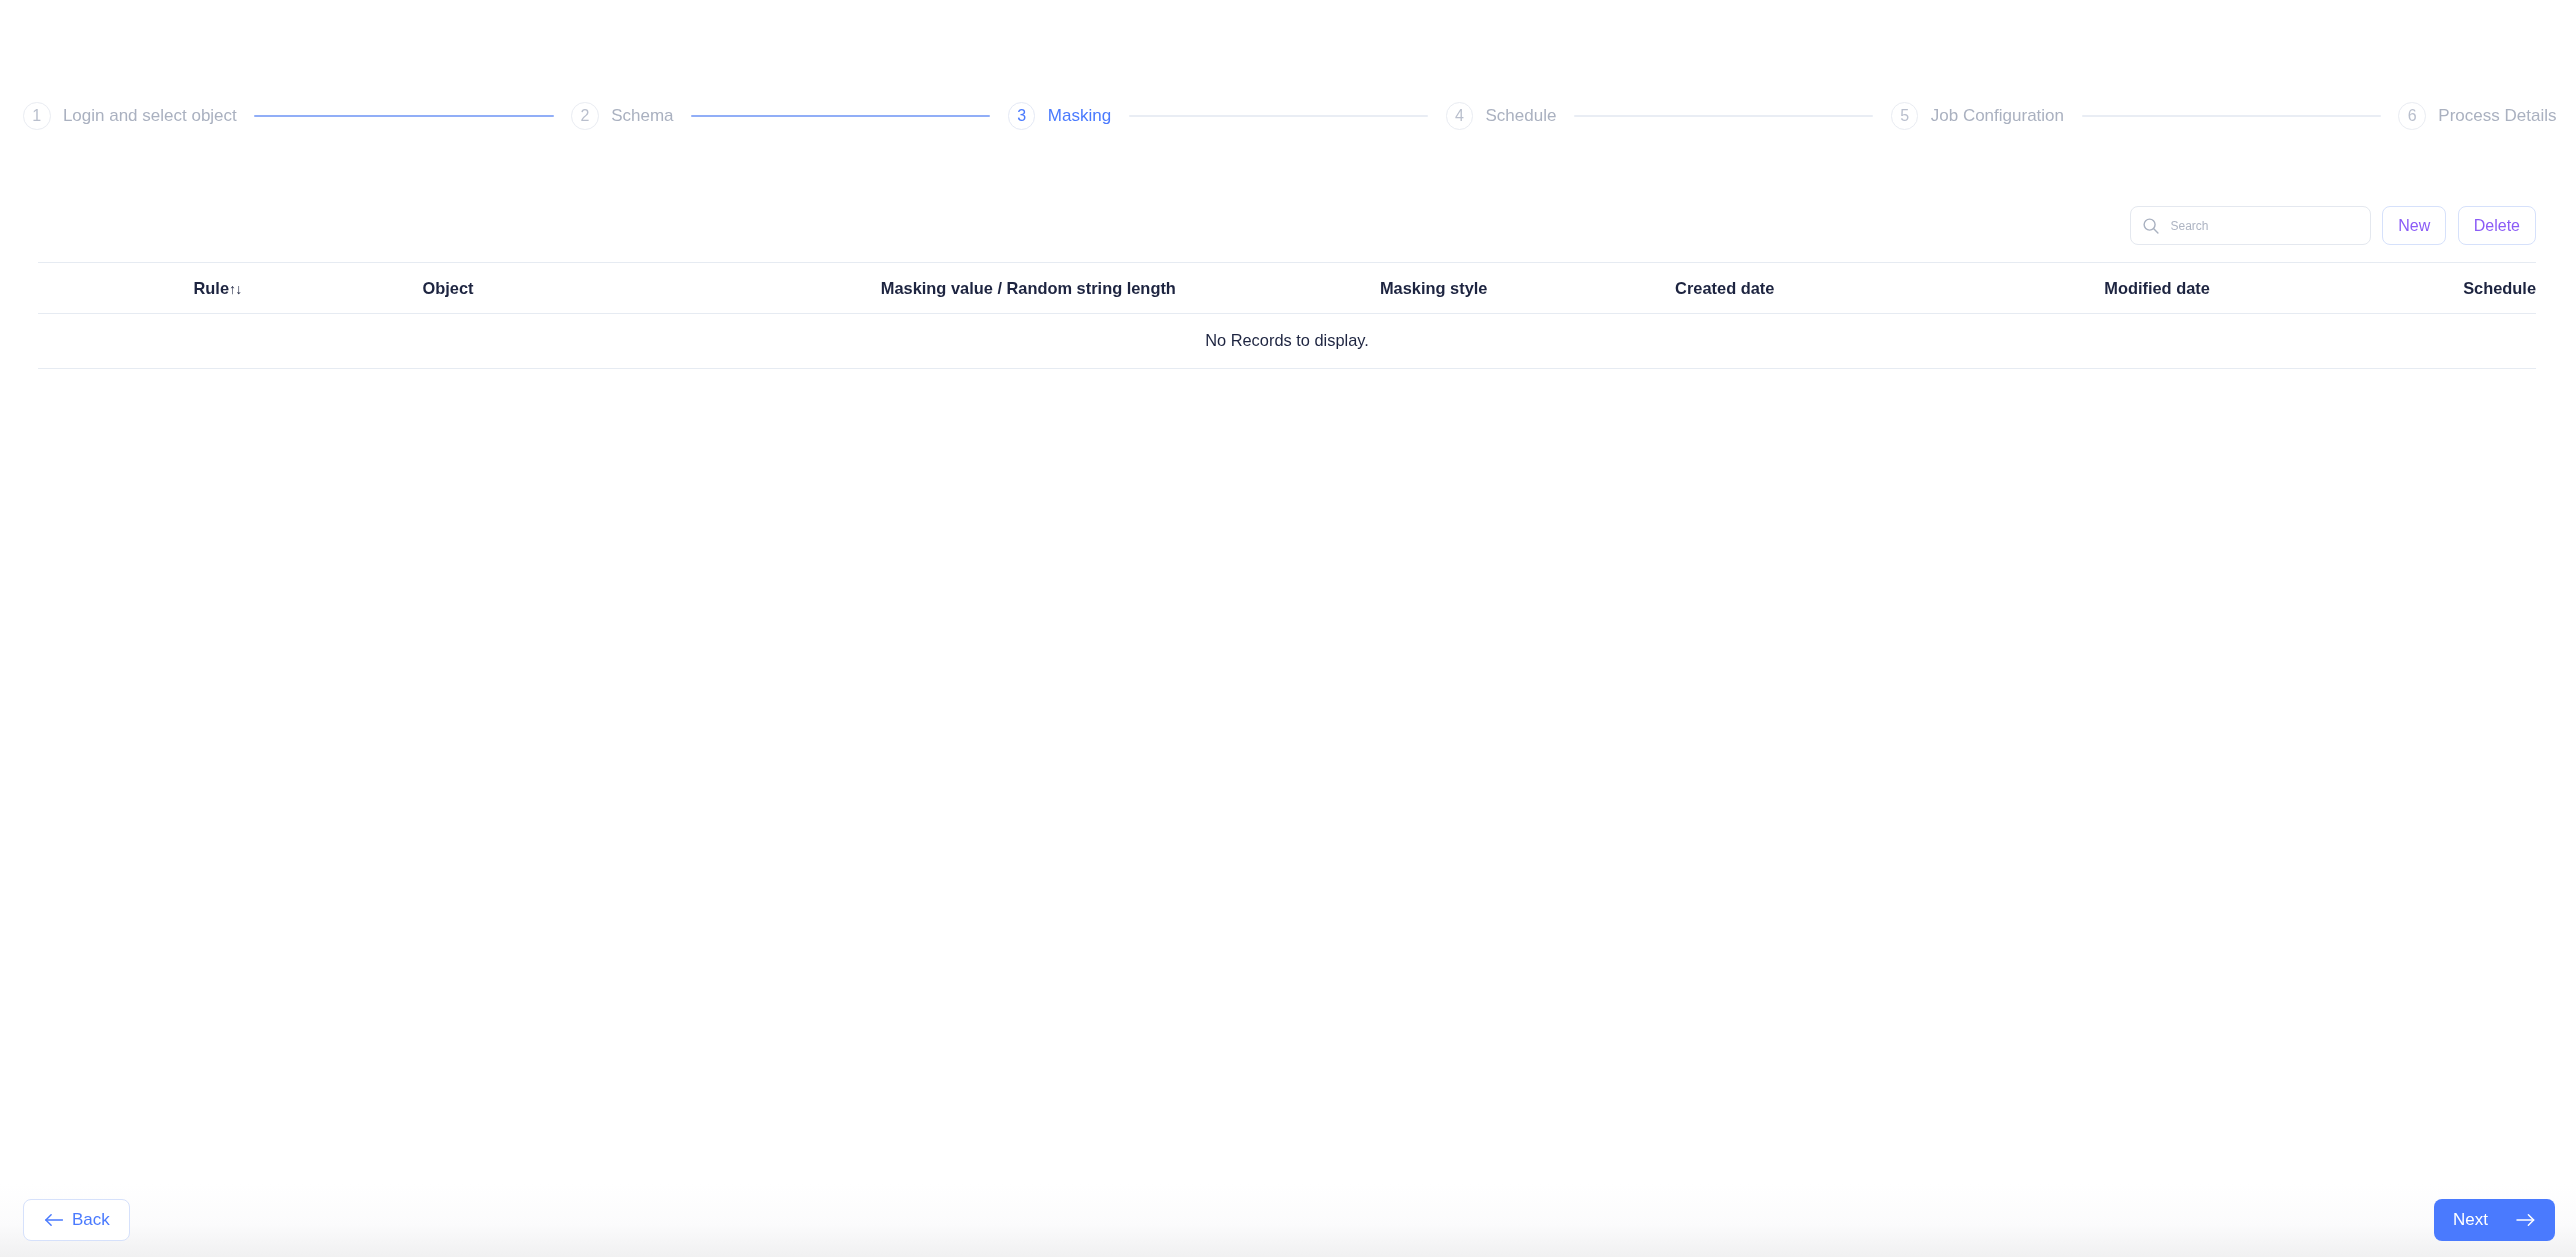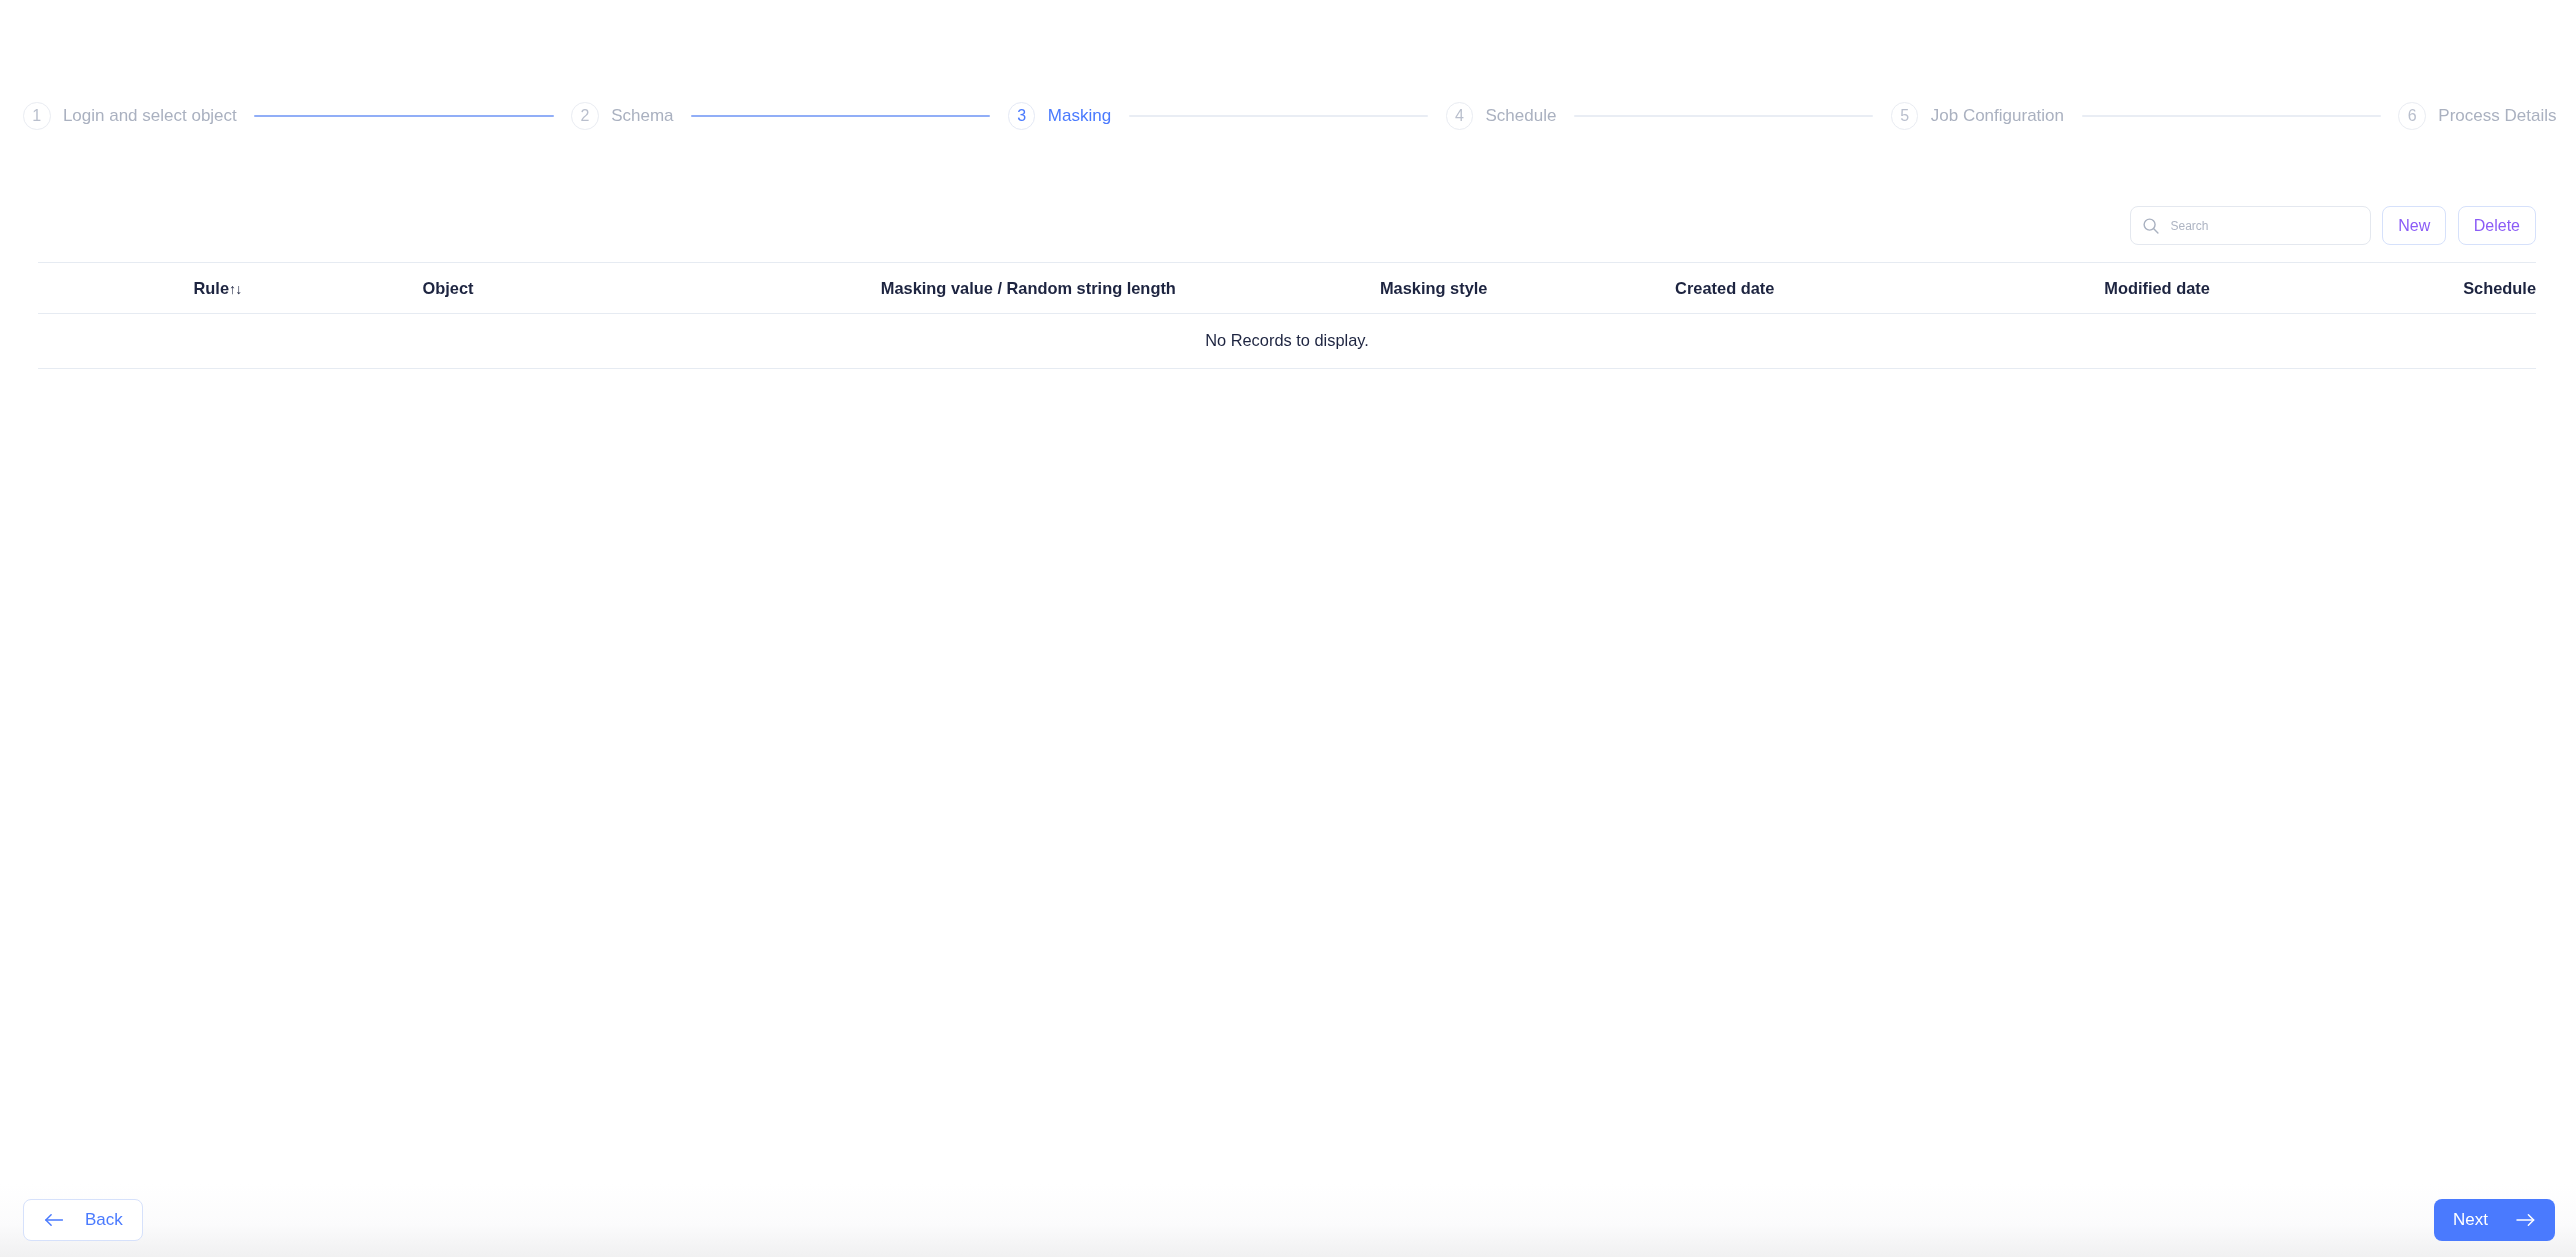--- a/index.html
+++ b/index.html
@@ -230,21 +230,21 @@
     height: 42px;
     padding: 0 19.5px;
     border: 1.2px solid #d6e1fb;
     border-radius: 8px;
     background: #ffffff;
     color: #4a7afe;
     font-size: 17px;
     font-family: "Liberation Sans", sans-serif;
     display: flex;
     align-items: center;
-    gap: 22px;
+    gap: 9px;
     cursor: pointer;
   }
 
   .next-btn {
     position: absolute;
     right: 21px;
     top: 15px;
     height: 42px;
     padding: 0 19.5px;
     border: none;

